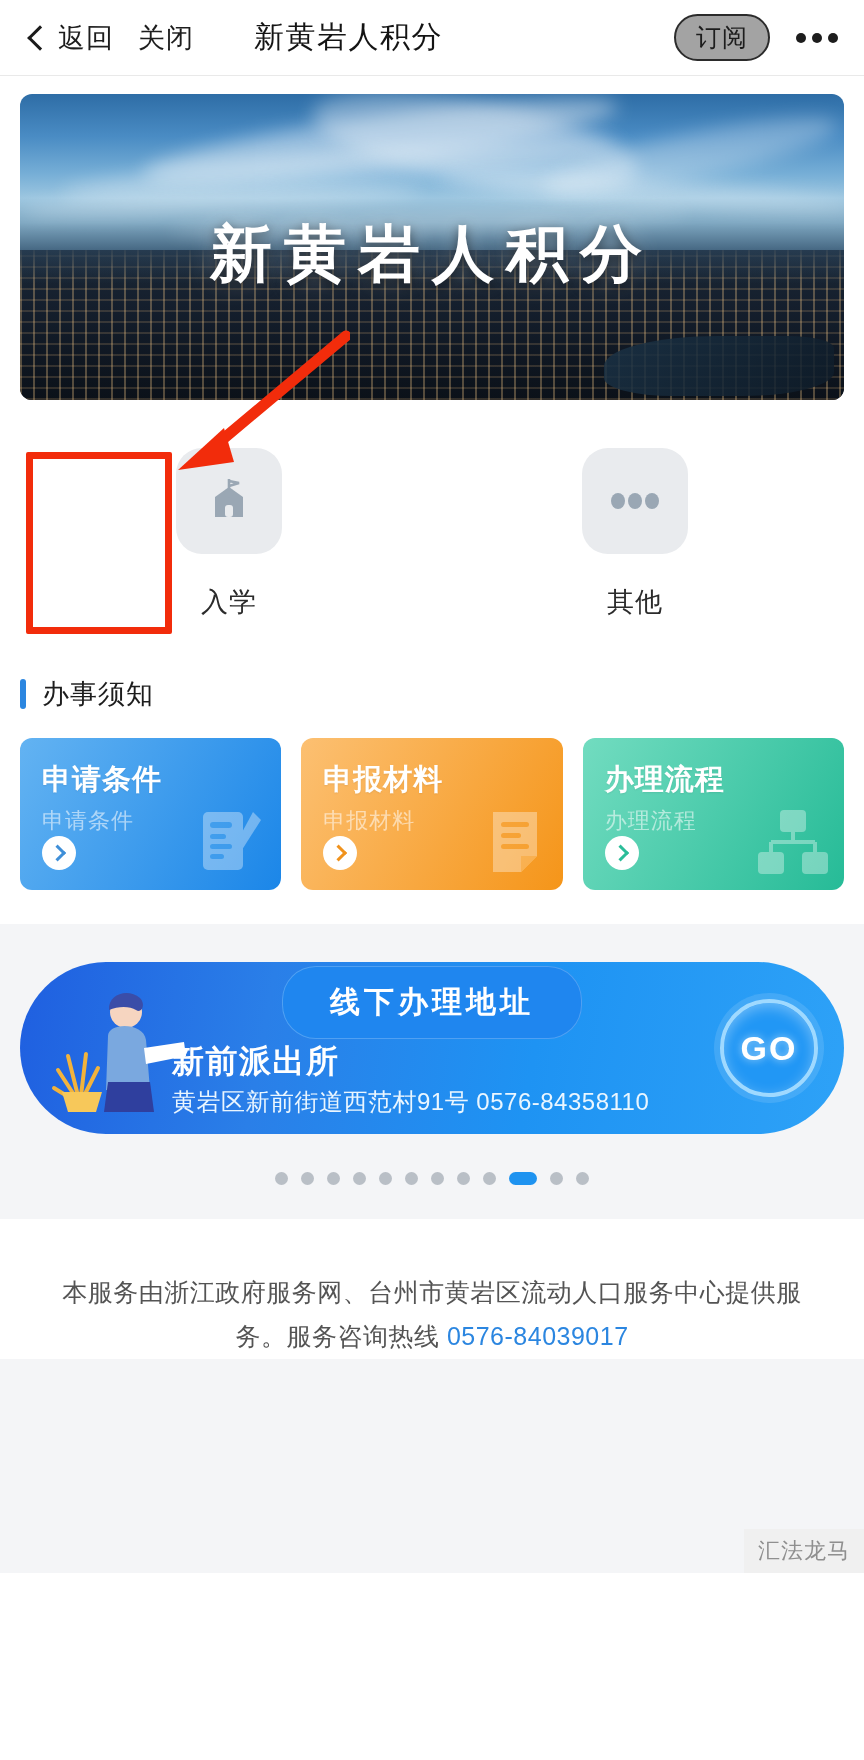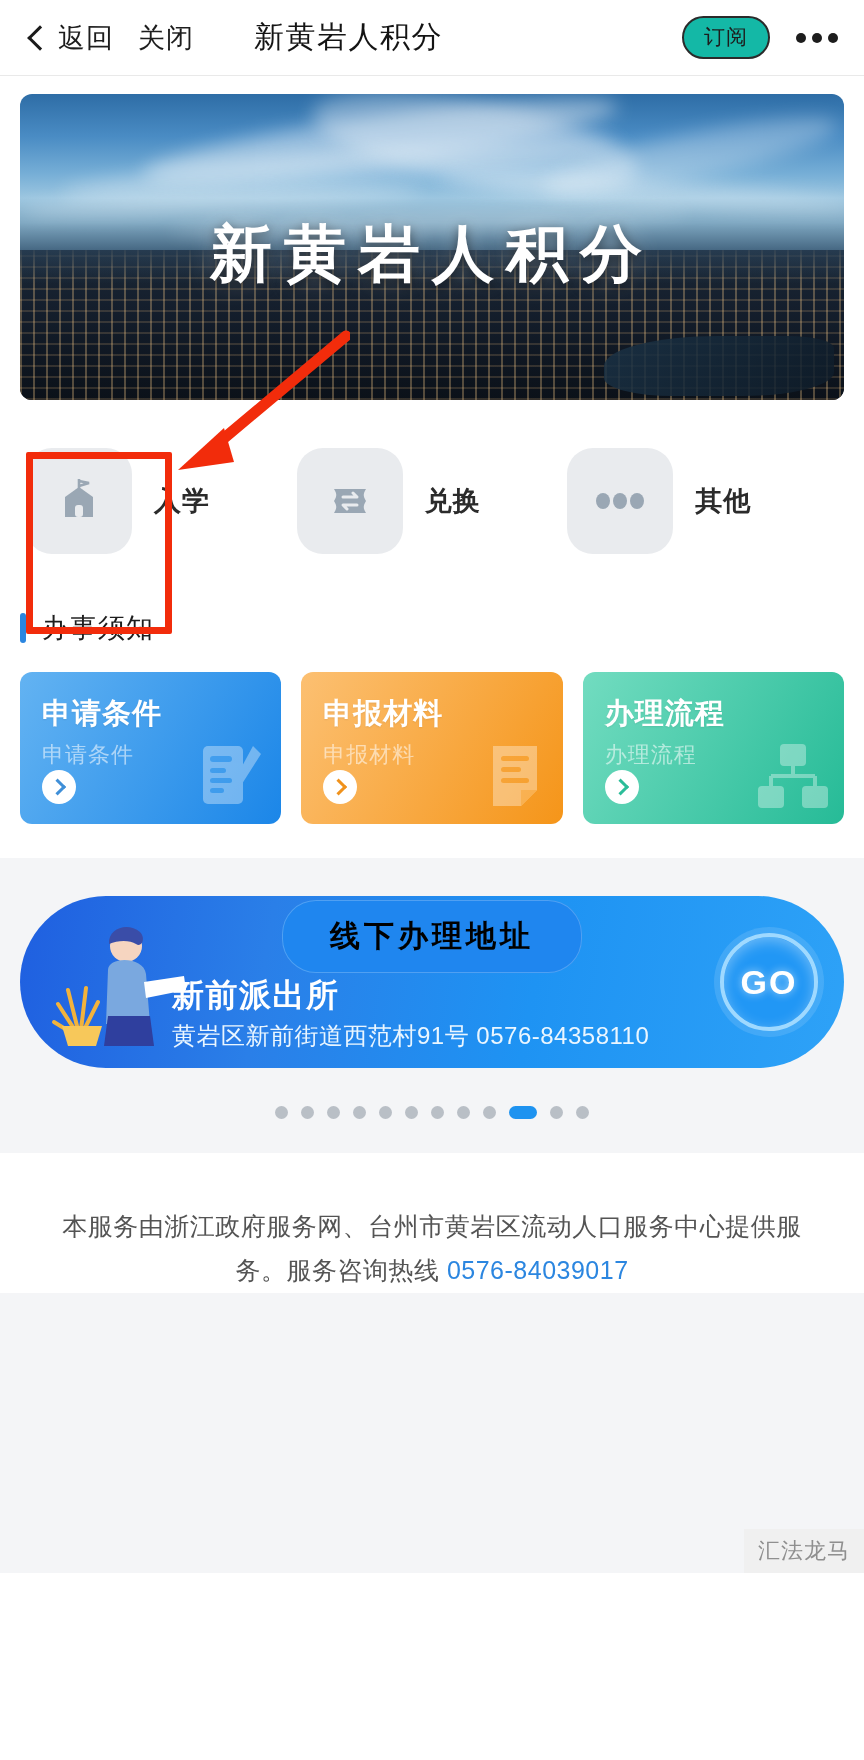--- a/index.html
+++ b/index.html
@@ -56,24 +56,24 @@
   .hdr-right {
     margin-left: auto;
     display: flex;
     align-items: center;
     gap: 22px;
   }
   .subscribe-btn {
     border: 2.5px solid #2b2b2b;
     border-radius: 26px;
     padding: 6px 20px;
-    font-size: 21px;
+    font-size: 25px;
     color: #1d1d1d;
     letter-spacing: 1px;
-    background: #14b8a6;
+    background: #a3a3a3;
     line-height: 1.25;
   }
   .more-dots {
     display: flex;
     gap: 6px;
     align-items: center;
     padding: 10px 4px;
   }
   .more-dots span {
     width: 10px; height: 10px;
@@ -168,23 +168,23 @@
 
   
   .cat-grid {
     background: #ffffff;
     display: flex;
     padding: 48px 26px 34px 26px;
   }
   .cat-item {
     flex: 1;
     display: flex;
+    flex-direction: column;
     align-items: center;
-    gap: 22px;
-    font-weight: bold;
+    gap: 30px;
   }
   .cat-icon-box {
     width: 106px; height: 106px;
     border-radius: 26px;
     background: #e9ebee;
     display: flex;
     align-items: center;
     justify-content: center;
   }
   .cat-label {
@@ -318,21 +318,21 @@
     background: linear-gradient(100deg, #1f5fe0 0%, #2a7fe8 30%, #1e93f3 62%, #2ea2f7 100%);
   }
   .addr-pill {
     position: absolute;
     left: 50%; transform: translateX(-50%);
     top: 4px;
     background: #1f86ef;
     border-radius: 34px;
     padding: 16px 48px;
     font-size: 30px;
-    color: #000000;
+    color: #ffffff;
     letter-spacing: 4px;
     font-weight: bold;
     box-shadow: inset 0 0 0 1px rgba(255,255,255,.22);
   }
   .addr-name {
     position: absolute;
     left: 152px; top: 78px;
     font-size: 32px;
     font-weight: bold;
     color: #ffffff;
@@ -473,29 +473,20 @@
           <path d="M28 14 L42 24 L42 44 L14 44 L14 24 Z" fill="#9aa7b4"></path>
           <rect x="24" y="32" width="8" height="12" rx="3" fill="#e9ebee"></rect>
           <circle cx="28" cy="20" r="4.5" fill="#9aa7b4"></circle>
           <path d="M28 15 L28 6 M28 8 L38 10 L28 13" stroke="#9aa7b4" stroke-width="2.6" fill="none"></path>
         </svg>
       </div>
       <div class="cat-label">入学</div>
     </div>
 
 
-    <div class="cat-item">
-      <div class="cat-icon-box">
-        <svg width="58" height="58" viewBox="0 0 58 58">
-          <path d="M13 17 L45 17 C42 22 42 24 45 29 C42 34 42 36 45 41 L13 41 C16 36 16 34 13 29 C16 24 16 22 13 17 Z" fill="#9aa7b4"></path>
-          <path d="M22 25 L36 25 L32 21 M36 33 L22 33 L26 37" stroke="#e9ebee" stroke-width="3" fill="none" stroke-linecap="round" stroke-linejoin="round"></path>
-        </svg>
-      </div>
-      <div class="cat-label">兑换</div>
-    </div>
 
     <div class="cat-item">
       <div class="cat-icon-box">
         <svg width="58" height="20" viewBox="0 0 58 20">
           <ellipse cx="12" cy="10" rx="7" ry="8" fill="#9aa7b4"></ellipse>
           <ellipse cx="29" cy="10" rx="7" ry="8" fill="#9aa7b4"></ellipse>
           <ellipse cx="46" cy="10" rx="7" ry="8" fill="#9aa7b4"></ellipse>
         </svg>
       </div>
       <div class="cat-label">其他</div>

